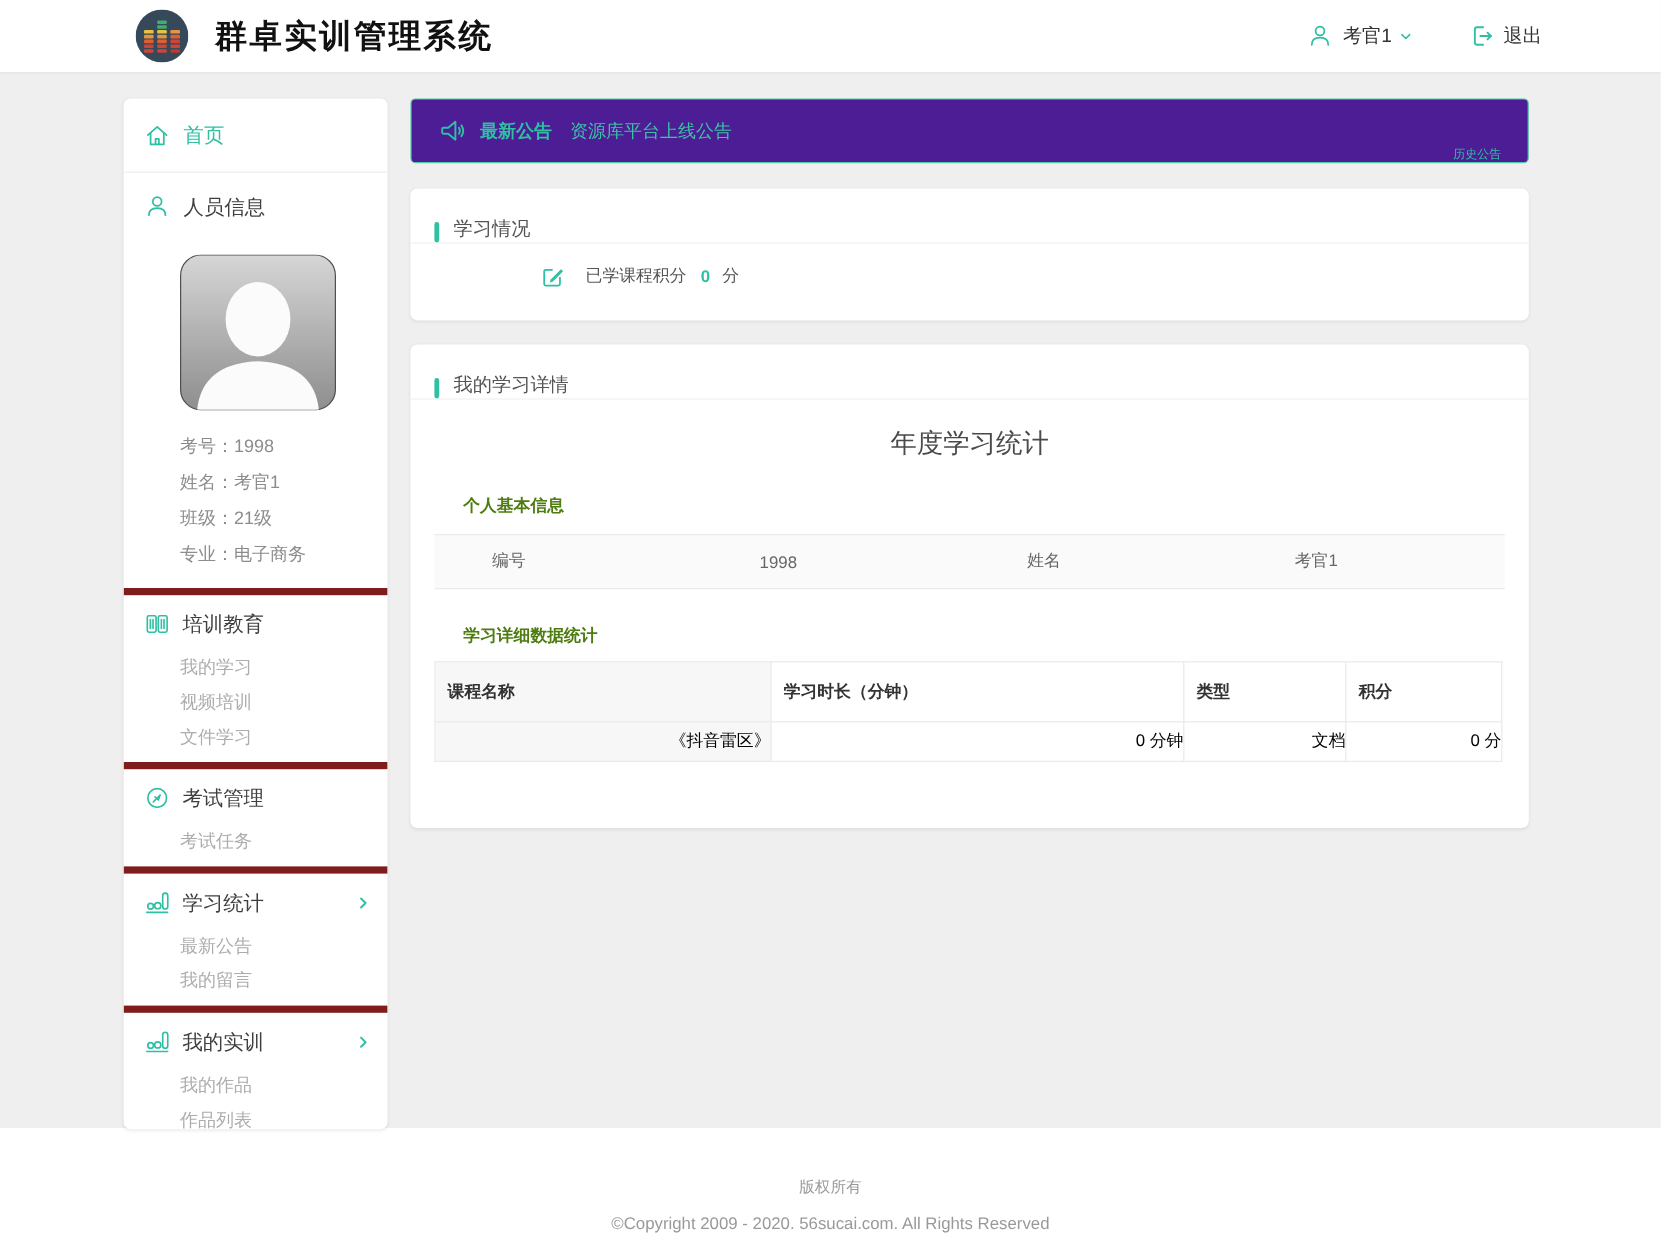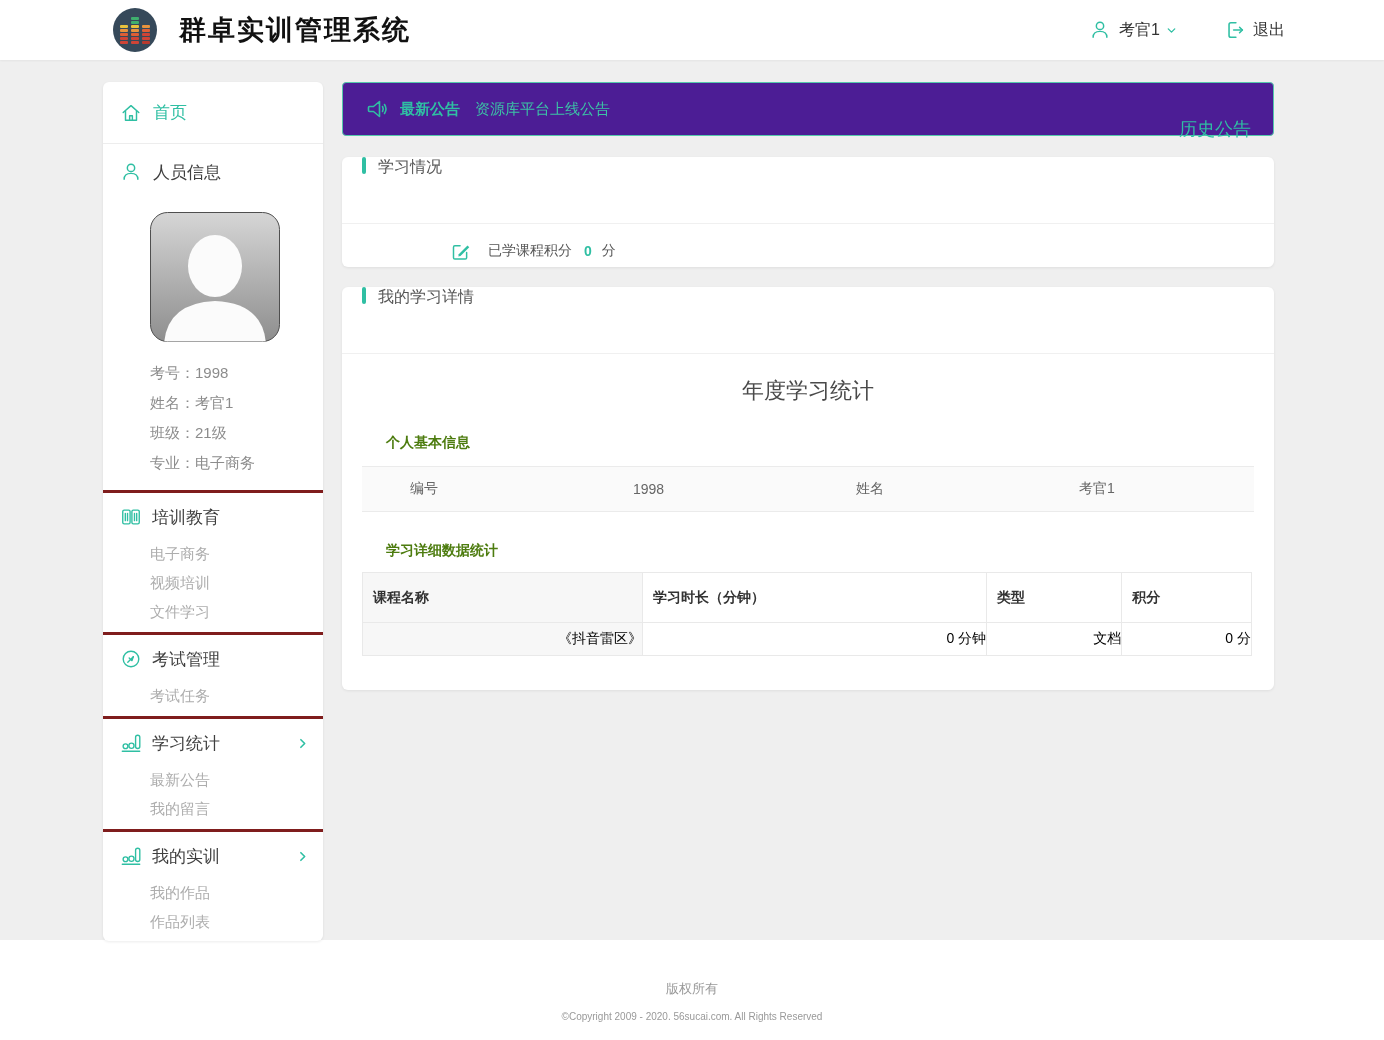--- a/index.html
+++ b/index.html
@@ -41,48 +41,48 @@
     height:61px; display:flex; align-items:center; gap:11px;
     padding:0 14px 0 17px; font-size:17px; cursor:pointer;
   }
   .side-row.home { color:var(--accent); }
   .side-row.profile { height:57px; color:#3f3f3f; border-top:1px solid #ededed; }
   .avatar-wrap { margin:12px 0 0 47px; width:130px; height:130px; }
   .profile-fields { margin:16px 0 0 47px; padding-bottom:12px; }
   .profile-fields li {
     list-style:none; line-height:30px; font-size:15px; color:#8c8c8c;
   }
-  .side-group { border-top:3px solid #7f1d1d; padding:2px 0 6px; }
+  .side-group { border-top:6px solid #7f1d1d; padding:2px 0 6px; }
   .side-group-header {
     height:44px; display:flex; align-items:center; gap:10px;
     padding:0 14px 0 17px; font-size:17px; color:#3f3f3f; cursor:pointer;
   }
   .side-group-header .chev { margin-left:auto; color:var(--accent); }
   .side-sub { list-style:none; }
   .side-sub li {
     padding-left:47px; line-height:29px; font-size:15px; color:#adadad; cursor:pointer;
   }
   .side-bottom-pad { height:16px; border-top:1px solid #ededed; }
 
   
   .main-col { position:absolute; left:342px; top:22px; width:932px; }
 
   .notice-bar {
     height:54px; background:#4c1d95; border:1px solid #54c8ac; border-radius:4px;
     display:flex; align-items:center; padding:0 22px;
   }
   .notice-tag { font-size:15px; font-weight:bold; color:var(--accent); margin-left:11px; }
   .notice-msg { font-size:15px; color:#3cc2a6; margin-left:15px; cursor:pointer; }
-  .notice-history { margin-left:auto; font-size:18px; color:var(--accent); cursor:pointer;margin-top:40px; }
+  .notice-history { margin-left:auto; font-size:10px; color:var(--accent); cursor:pointer;margin-top:40px; }
 
   .card {
     background:#fff; border-radius:6px; box-shadow:0 1px 3px rgba(0,0,0,.07);
   }
   .card-header {
-    height:67px; display:flex; align-items:flex-start; padding:0 20px;
+    height:46px; display:flex; align-items:flex-end; padding:0 20px;
     border-bottom:1px solid #f0f0f0;
   }
   .accent-bar {
     width:4px; height:17px; background:var(--accent); border-radius:2px; margin-right:12px;
   }
   .card-title { font-size:16px; color:#555; }
 
   .status-card { margin-top:21px; height:110px; }
   .status-body { height:54px; display:flex; align-items:center; padding-left:108px; }
   .status-label { font-size:14px; color:#555; margin-left:17px; }
@@ -109,21 +109,21 @@
     border:1px solid #e9e9e9; text-align:left; padding-left:10px; font-size:14px;
   }
   table.stats th { height:50px; color:#333; font-weight:bold; background:#fff; }
   table.stats td { height:33px; color:#000000; font-weight:normal;text-align:right; }
   table.stats th.c0, table.stats td.c0 { background:#f7f7f7; }
   .w0{width:31.5%}.w1{width:38.7%}.w2{width:15.2%}.w3{width:14.6%}
 
   
   .footer { height:100px; background:#fff; text-align:center; padding-top:40px; }
   .footer .l1 { font-size:13px; color:#999; }
-  .footer .l2 { font-size:10px; color:#999; margin-top:13px; }
+  .footer .l2 { font-size:14px; color:#999; margin-top:13px; }
 
   svg { display:block; }
 </style>
 </head>
 <body>
 
 <div class="topbar">
   <div class="brand">
     <span>
       <svg width="44" height="44" viewBox="0 0 44 44">
@@ -236,21 +236,21 @@
         <span class="ticon">
           <svg width="22" height="22" viewBox="0 0 24 24" fill="none" stroke="currentColor" stroke-width="1.5" stroke-linecap="round" stroke-linejoin="round">
             <rect x="3" y="4.5" width="8" height="15" rx="1.5"></rect>
             <rect x="13" y="4.5" width="8" height="15" rx="1.5"></rect>
             <path d="M5.8 8 V16 M8.2 8 V16 M15.8 8 V16 M18.2 8 V16"></path>
           </svg>
         </span>
         <span>培训教育</span>
       </div>
       <ul class="side-sub">
-        <li>电子商务</li>
+        <li>我的学习</li>
         <li>视频培训</li>
         <li>文件学习</li>
       </ul>
     </div>
 
     <div class="side-group">
       <div class="side-group-header">
         <span class="ticon">
           <svg width="22" height="22" viewBox="0 0 24 24" fill="none" stroke="currentColor" stroke-width="1.5" stroke-linecap="round" stroke-linejoin="round">
             <circle cx="12" cy="12" r="8.5"></circle>

